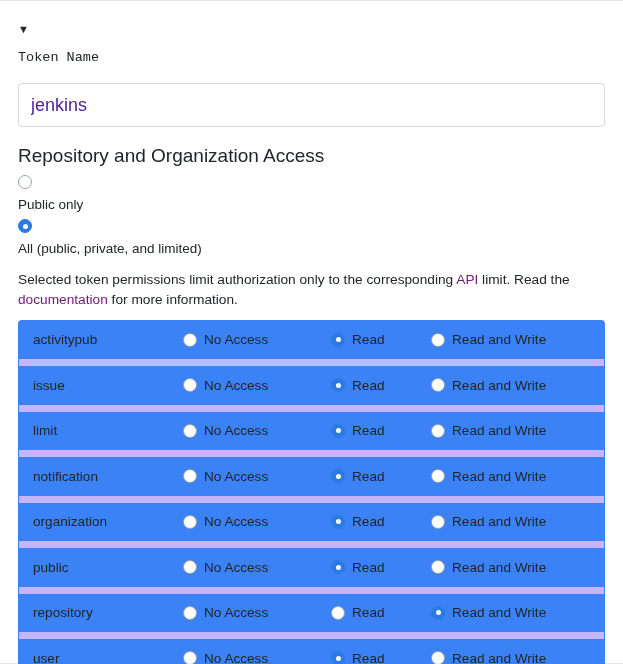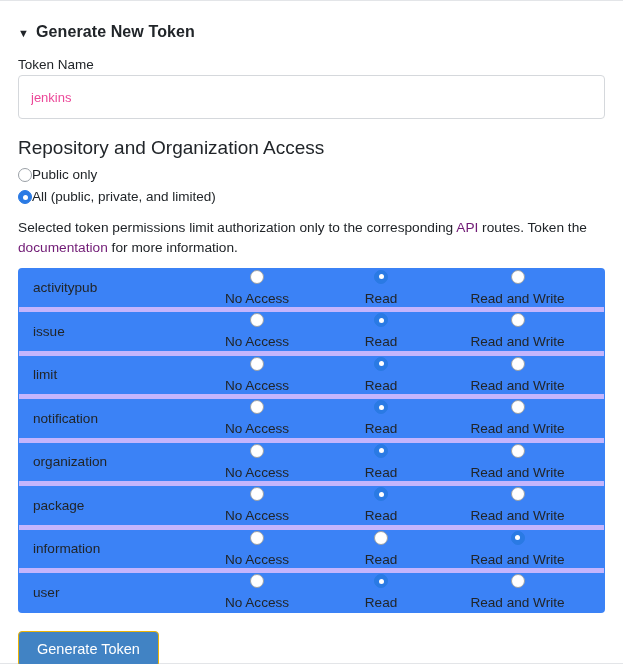--- a/index.html
+++ b/index.html
@@ -39,46 +39,49 @@
   .caret {
     font-size: 11px;
     line-height: 1;
     color: #212529;
     position: relative;
     top: 1px;
   }
   .field-label {
     font-size: 13.5px;
     color: #212529;
-    margin-bottom: 3px;
+    margin-bottom: 18px;
+    font-family: Liberation Mono, monospace;
   }
   .text-input {
     width: 100%;
     box-sizing: border-box;
     height: 38px;
     padding: 21px 12px;
-    font-size: 13px;
+    font-size: 18px;
     font-family: "Liberation Sans", sans-serif;
-    color: #ec4899;
+    color: #4c1d95;
     border: 1px solid #d5d8dc;
     border-radius: 4px;
     background: #fff;
     outline: none;
   }
   .group-label {
     font-size: 19px;
     color: #212529;
     margin: 18px 0 8px 0;
   }
   .radio-line {
     display: flex;
-    align-items: flex-end;
+    align-items: flex-start;
+    gap: 8px;
     margin-bottom: 7px;
     font-size: 13.5px;
     color: #212529;
+    flex-direction: column;
   }
   .radio {
     width: 14px;
     height: 14px;
     border-radius: 50%;
     border: 1px solid #9aa0a6;
     background: #fff;
     box-sizing: border-box;
     display: inline-block;
     flex: none;
@@ -110,21 +113,21 @@
   }
   .perm-table {
     width: 100%;
     border: 1px solid #e1e3e6;
     border-radius: 4px;
     border-collapse: collapse;
     overflow: hidden;
     background: #3b82f6;
   }
   .perm-table tr + tr td {
-    border-top: 5px solid #c4b5fd;
+    border-top: 7px solid #c4b5fd;
   }
   .perm-table td {
     padding: 0;
     height: 38.5px;
     vertical-align: middle;
   }
   td.perm-name {
     width: 150px;
     padding-left: 14px;
     font-size: 13.6px;
@@ -132,21 +135,20 @@
   }
   td.opt {
     font-size: 13.6px;
   }
   td.opt-noaccess { width: 148px; }
   td.opt-read { width: 100px; }
   .opt-inner {
     display: flex;
     align-items: center;
     gap: 7px;
-    flex-direction: column;
   }
   .btn-row {
     margin-top: 18px;
   }
   .btn-primary {
     background: #4183c4;
     border: 1px solid #eab308;
     color: #fff;
     font-size: 14.5px;
     font-family: "Liberation Sans", sans-serif;
@@ -157,39 +159,38 @@
   }
 </style>
 </head>
 <body>
 
 <div class="page">
   <div class="inner">
 
     <div class="section-title">
       <span class="caret">▼</span>
-      <span>Generate New Token</span>
     </div>
 
     <div class="field-label">Token Name</div>
     <input class="text-input" type="text" value="jenkins" style="">
 
     <div class="group-label">Repository and Organization Access</div>
 
     <div class="radio-line">
       <span class="radio"></span>
       <span>Public only</span>
     </div>
     <div class="radio-line">
       <span class="radio checked"></span>
       <span>All (public, private, and limited)</span>
     </div>
 
     <div class="desc">
-      <span>Selected token permissions limit authorization only to the corresponding </span><a href="#">API</a><span> routes. Token the </span><a href="#">documentation</a><span> for more information.</span>
+      <span>Selected token permissions limit authorization only to the corresponding </span><a href="#">API</a><span> limit. Read the </span><a href="#">documentation</a><span> for more information.</span>
     </div>
 
     <table class="perm-table">
       <tbody>
 
         <tr>
           <td class="perm-name">activitypub</td>
           <td class="opt opt-noaccess">
             <div class="opt-inner">
               <span class="radio"></span>
@@ -292,43 +293,43 @@
           </td>
           <td class="opt">
             <div class="opt-inner">
               <span class="radio"></span>
               <span>Read and Write</span>
             </div>
           </td>
         </tr>
 
         <tr>
-          <td class="perm-name">package</td>
-          <td class="opt opt-noaccess">
-            <div class="opt-inner">
-              <span class="radio"></span>
-              <span>No Access</span>
-            </div>
-          </td>
-          <td class="opt opt-read">
-            <div class="opt-inner">
-              <span class="radio checked"></span>
-              <span>Read</span>
-            </div>
-          </td>
-          <td class="opt">
-            <div class="opt-inner">
-              <span class="radio"></span>
-              <span>Read and Write</span>
-            </div>
-          </td>
-        </tr>
-
-        <tr>
-          <td class="perm-name">information</td>
+          <td class="perm-name">public</td>
+          <td class="opt opt-noaccess">
+            <div class="opt-inner">
+              <span class="radio"></span>
+              <span>No Access</span>
+            </div>
+          </td>
+          <td class="opt opt-read">
+            <div class="opt-inner">
+              <span class="radio checked"></span>
+              <span>Read</span>
+            </div>
+          </td>
+          <td class="opt">
+            <div class="opt-inner">
+              <span class="radio"></span>
+              <span>Read and Write</span>
+            </div>
+          </td>
+        </tr>
+
+        <tr>
+          <td class="perm-name">repository</td>
           <td class="opt opt-noaccess">
             <div class="opt-inner">
               <span class="radio"></span>
               <span>No Access</span>
             </div>
           </td>
           <td class="opt opt-read">
             <div class="opt-inner">
               <span class="radio"></span>
               <span>Read</span>

